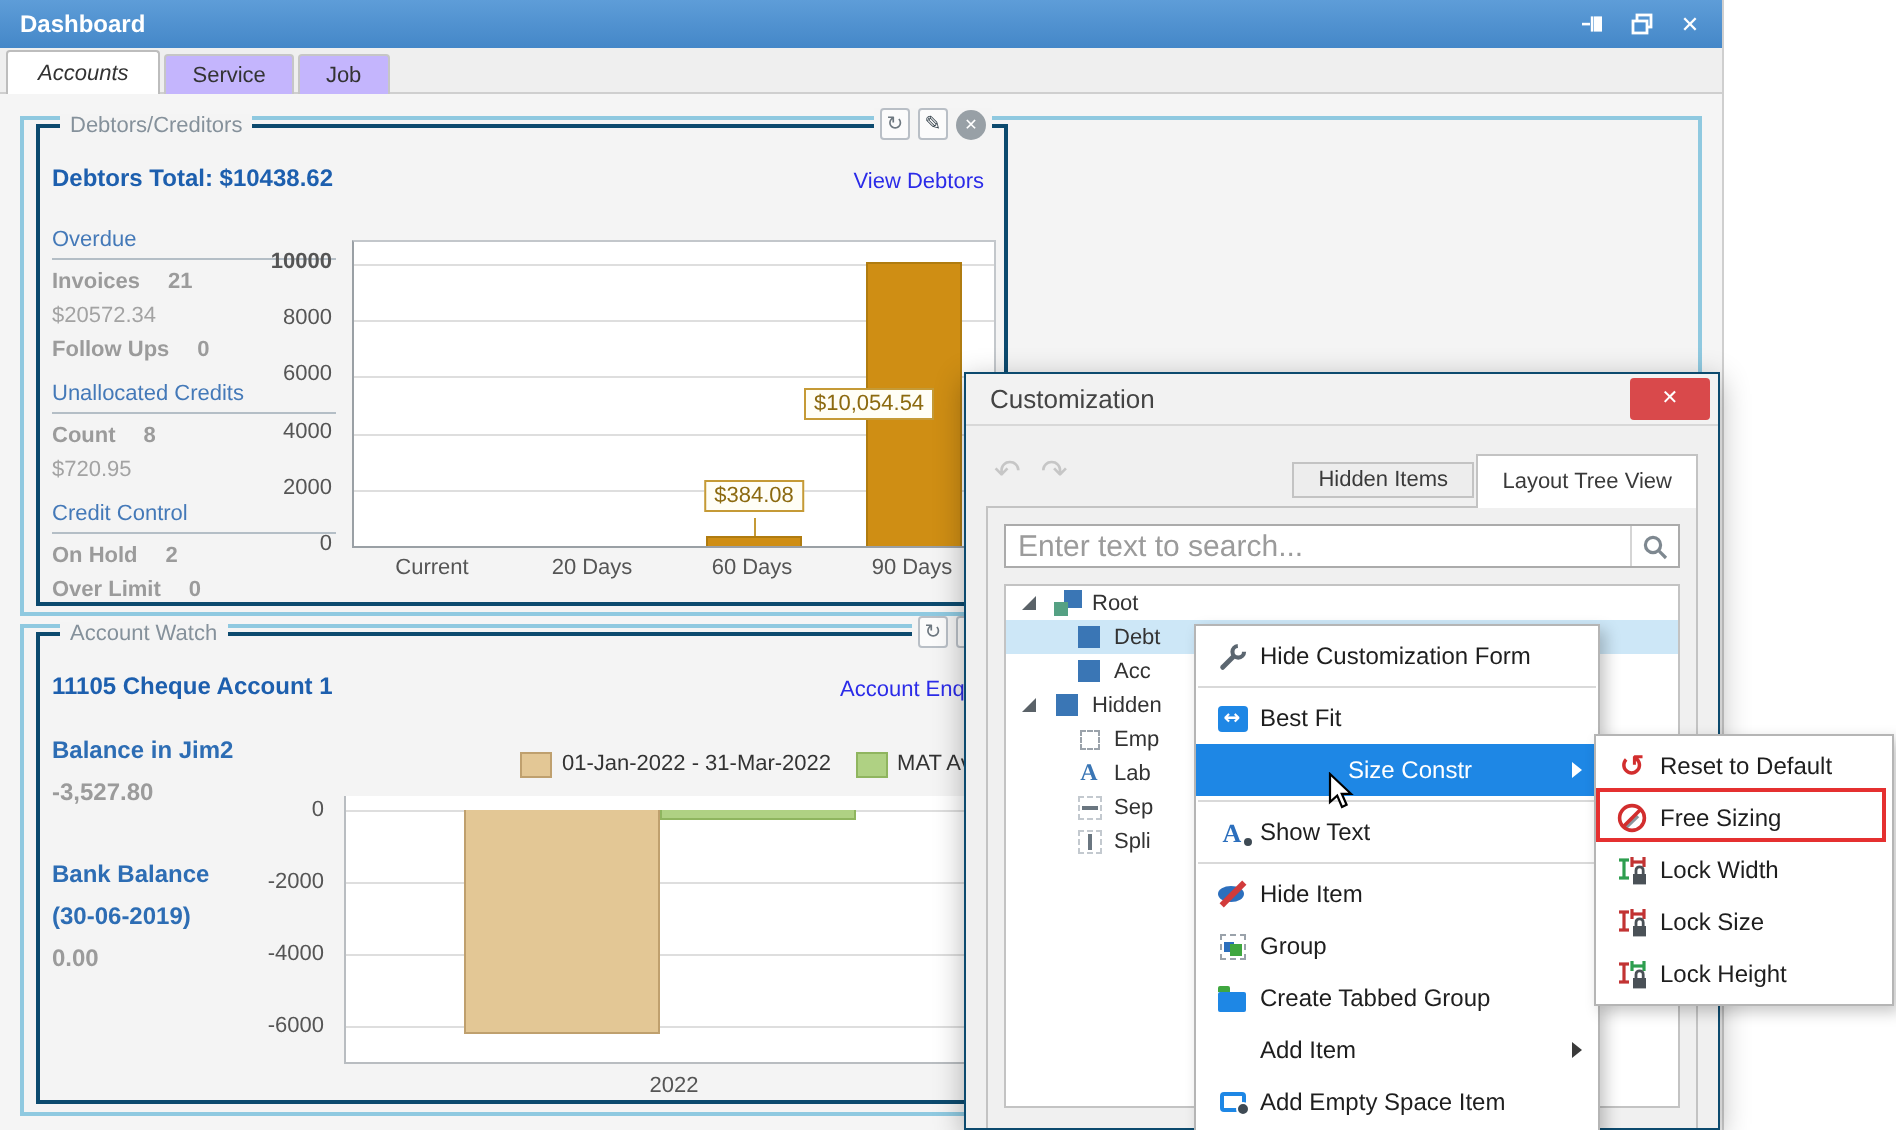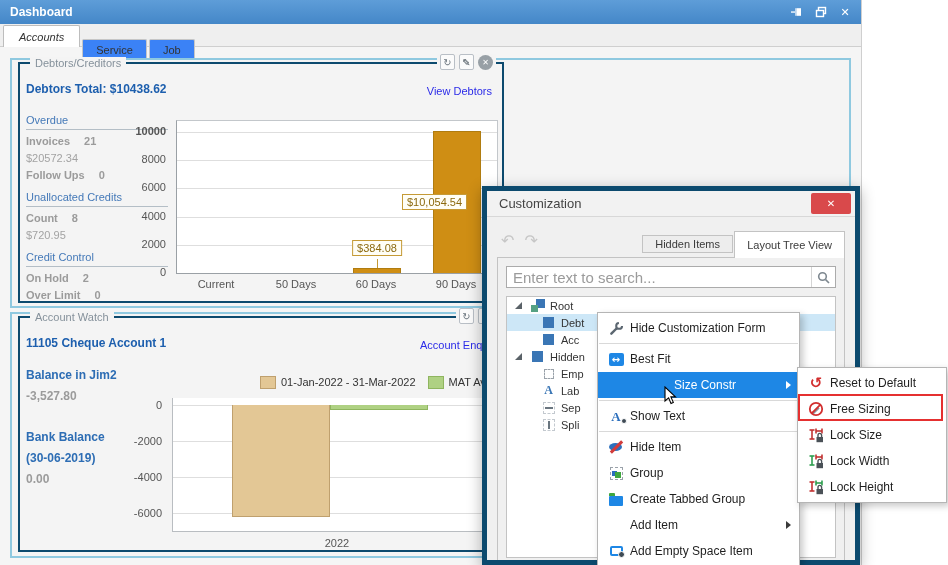--- a/index.html
+++ b/index.html
@@ -9,21 +9,21 @@
 
   
   .main-window{position:absolute;left:0;top:0;width:862px;height:565px;background:#F5F5F5;border-right:1px solid #CFCFCF;}
   .titlebar{position:absolute;left:0;top:0;right:0;height:24px;background:linear-gradient(#5E9DD8,#4487C8);
             display:flex;align-items:center;padding:0 8px 0 10px;}
   .titlebar .title{color:#fff;font-weight:bold;font-size:12px;flex:1;}
   .tb-btns{display:flex;gap:8px;align-items:center;}
   .tb-btns .ic{width:16px;height:16px;display:inline-flex;align-items:center;justify-content:center;color:#fff;font-weight:bold;font-size:11px;cursor:default;}
   .tabbar{position:absolute;left:0;top:24px;right:0;height:23px;background:#EFEFEF;border-bottom:1px solid #CFCFCF;padding-left:3px;}
   .tab{display:inline-block;padding:4px 13px 3px;margin-right:2px;border:1px solid #C6C6C6;border-bottom:none;
-       background:#3b82f6;color:#333;border-radius:2px 2px 0 0;position:relative;top:14px;font-size:11px;}
+       background:#c4b5fd;color:#333;border-radius:2px 2px 0 0;position:relative;top:2px;font-size:11px;}
   .tab.active{background:#fff;top:1px;padding:5px 15px 4px;border-color:#BDBDBD;font-style:italic;}
 
   
   .dash-item{position:absolute;border:2px solid #8FC9E0;background:#F4F4F4;}
   #debtors-item{left:10px;top:58px;width:841px;height:250px;}
   #account-item{left:10px;top:312px;width:841px;height:246px;}
   .groupbox{position:absolute;border:2px solid #0c4a6e;}
   #debtors-box{left:6px;top:2px;width:486px;height:241px;}
   #account-box{left:6px;top:2px;width:486px;height:236px;}
   .caption{position:absolute;top:-7px;left:10px;background:#F4F4F4;padding:0 5px;color:#85919B;}
@@ -63,21 +63,21 @@
   .xlab{position:absolute;text-align:center;color:#555;transform:translateX(-50%);white-space:nowrap;}
   .bar{position:absolute;}
   .val-label{position:absolute;background:#FFFEF6;border:1px solid #C59A36;color:#8C6A10;padding:1px 4px;white-space:nowrap;}
   .val-conn{position:absolute;width:1px;background:#C59A36;}
   .legend{position:absolute;left:240px;top:56px;width:246px;height:16px;display:flex;gap:12px;align-items:center;overflow:hidden;white-space:nowrap;}
   .leg-item{display:flex;align-items:center;gap:5px;color:#333;}
   .swatch{width:16px;height:13px;display:inline-block;}
 
   
   .dialog{position:absolute;left:482px;top:186px;width:378px;height:379px;background:#F0F0F0;
-          border:5px solid #0c4a6e;box-shadow:0 4px 14px rgba(0,0,0,.30);z-index:10;overflow:hidden;}
+          border:1px solid #0c4a6e;box-shadow:0 4px 14px rgba(0,0,0,.30);z-index:10;overflow:hidden;}
   .dlg-titlebar{position:absolute;left:0;top:0;right:0;height:26px;background:#F2F2F2;border-bottom:1px solid #D8D8D8;
                 display:flex;align-items:center;padding:0 4px 0 12px;}
   .dlg-titlebar .dlg-title{flex:1;font-size:13px;color:#444;}
   .dlg-close{width:40px;height:21px;background:#D9494B;border-radius:2px;color:#fff;font-weight:bold;font-size:10px;
              display:inline-flex;align-items:center;justify-content:center;}
   .ur-box{position:absolute;left:14px;top:42px;display:flex;gap:10px;}
   .ur{font-size:16px;color:#C6C6C6;line-height:1;}
   .dtab{position:absolute;border:1px solid #C3C3C3;background:#EDEDED;color:#3A3A3A;font-size:11px;
         display:flex;align-items:center;padding:0 12px;}
   .dtab.active{background:#fff;border-bottom:none;z-index:3;}
@@ -222,21 +222,21 @@
             <div class="gridline" style="top: 39.2px;"></div>
             <div class="gridline" style="top: 11px;"></div>
             <div class="bar" style="left: 176px; width: 48px; top: 146.584px; height: 5.41553px; background: rgb(207, 142, 20); border-top: 1px solid rgb(176, 124, 16); border-right: 1px solid rgb(176, 124, 16); border-left: 1px solid rgb(176, 124, 16); border-image: initial; border-bottom: none;"></div>
             <div class="val-label" style="top: 118.584px; left: 200px; transform: translateX(-50%);">$384.08</div>
             <div class="val-conn" style="left: 200px; top: 137.584px; height: 9px;"></div>
             <div class="bar" style="left: 256px; width: 48px; top: 10.231px; height: 141.769px; background: rgb(207, 142, 20); border-top: 1px solid rgb(176, 124, 16); border-right: 1px solid rgb(176, 124, 16); border-left: 1px solid rgb(176, 124, 16); border-image: initial; border-bottom: none;"></div>
             <div class="val-label" style="top: 73.231px; left: 225px;">$10,054.54</div>
           </div>
         <div id="c1-xlabels">
             <div class="xlab" style="left: 40px;">Current</div>
-            <div class="xlab" style="left: 120px;">50 Days</div>
+            <div class="xlab" style="left: 120px;">20 Days</div>
             <div class="xlab" style="left: 200px;">60 Days</div>
             <div class="xlab" style="left: 280px;">90 Days</div>
           </div>
       </div>
     </div>
 
     <div class="dash-item" id="account-item">
       <div class="groupbox" id="account-box">
         <span class="caption">Account Watch</span>
         <span class="box-icons" id="account-icons">
@@ -452,20 +452,39 @@
       </div>
       <div class="m-item">
         <span class="m-ic">
           <svg width="16" height="16" viewBox="0 0 16 16">
             <path d="M4.5 11.5 L10 6 l1.6 1.6 L6 13 l-2.1 .6 z" fill="#8A959D"></path>
             <circle cx="8" cy="8" r="6.2" fill="none" stroke="#D22E2E" stroke-width="1.8"></circle>
             <line x1="3.6" y1="12.4" x2="12.4" y2="3.6" stroke="#D22E2E" stroke-width="1.8"></line>
           </svg>
         </span>
         <span class="m-label">Free Sizing</span>
+      </div>
+      <div class="m-item">
+        <span class="m-ic">
+          <svg width="16" height="16" viewBox="0 0 16 16">
+            <g stroke="#2E9E4F" stroke-width="1.6">
+              <line x1="4" y1="3" x2="4" y2="12"></line>
+              <line x1="1.5" y1="3" x2="6.5" y2="3"></line>
+              <line x1="1.5" y1="12" x2="6.5" y2="12"></line>
+            </g>
+            <g stroke="#C23333" stroke-width="1.6">
+              <line x1="8" y1="4" x2="14" y2="4"></line>
+              <line x1="8" y1="1.5" x2="8" y2="6.5"></line>
+              <line x1="14" y1="1.5" x2="14" y2="6.5"></line>
+            </g>
+            <rect x="8.5" y="10" width="6.5" height="5.2" fill="#4A5157"></rect>
+            <path d="M10 10 v-1.8 a1.8 1.8 0 0 1 3.6 0 V10" fill="none" stroke="#4A5157" stroke-width="1.4"></path>
+          </svg>
+        </span>
+        <span class="m-label">Lock Width</span>
       </div>
       <div class="m-item">
         <span class="m-ic">
           <svg width="16" height="16" viewBox="0 0 16 16">
             <g stroke="#C23333" stroke-width="1.6">
               <line x1="4" y1="3" x2="4" y2="12"></line>
               <line x1="1.5" y1="3" x2="6.5" y2="3"></line>
               <line x1="1.5" y1="12" x2="6.5" y2="12"></line>
             </g>
             <g stroke="#C23333" stroke-width="1.6">
@@ -475,39 +494,20 @@
             </g>
             <rect x="8.5" y="10" width="6.5" height="5.2" fill="#4A5157"></rect>
             <path d="M10 10 v-1.8 a1.8 1.8 0 0 1 3.6 0 V10" fill="none" stroke="#4A5157" stroke-width="1.4"></path>
           </svg>
         </span>
         <span class="m-label">Lock Size</span>
       </div>
       <div class="m-item">
         <span class="m-ic">
           <svg width="16" height="16" viewBox="0 0 16 16">
-            <g stroke="#2E9E4F" stroke-width="1.6">
-              <line x1="4" y1="3" x2="4" y2="12"></line>
-              <line x1="1.5" y1="3" x2="6.5" y2="3"></line>
-              <line x1="1.5" y1="12" x2="6.5" y2="12"></line>
-            </g>
-            <g stroke="#C23333" stroke-width="1.6">
-              <line x1="8" y1="4" x2="14" y2="4"></line>
-              <line x1="8" y1="1.5" x2="8" y2="6.5"></line>
-              <line x1="14" y1="1.5" x2="14" y2="6.5"></line>
-            </g>
-            <rect x="8.5" y="10" width="6.5" height="5.2" fill="#4A5157"></rect>
-            <path d="M10 10 v-1.8 a1.8 1.8 0 0 1 3.6 0 V10" fill="none" stroke="#4A5157" stroke-width="1.4"></path>
-          </svg>
-        </span>
-        <span class="m-label">Lock Width</span>
-      </div>
-      <div class="m-item">
-        <span class="m-ic">
-          <svg width="16" height="16" viewBox="0 0 16 16">
             <g stroke="#C23333" stroke-width="1.6">
               <line x1="4" y1="3" x2="4" y2="12"></line>
               <line x1="1.5" y1="3" x2="6.5" y2="3"></line>
               <line x1="1.5" y1="12" x2="6.5" y2="12"></line>
             </g>
             <g stroke="#2E9E4F" stroke-width="1.6">
               <line x1="8" y1="4" x2="14" y2="4"></line>
               <line x1="8" y1="1.5" x2="8" y2="6.5"></line>
               <line x1="14" y1="1.5" x2="14" y2="6.5"></line>
             </g>

